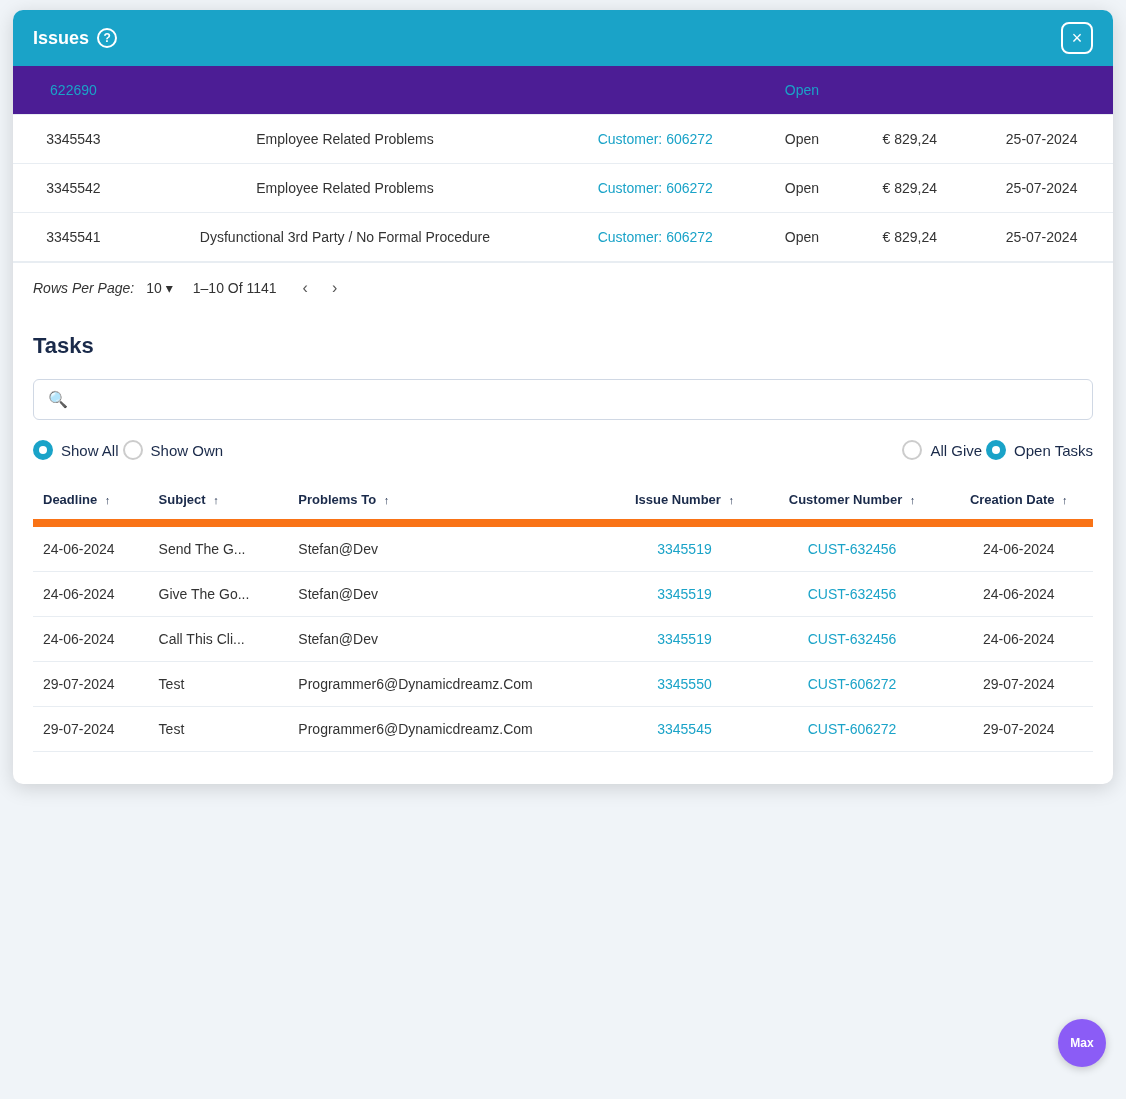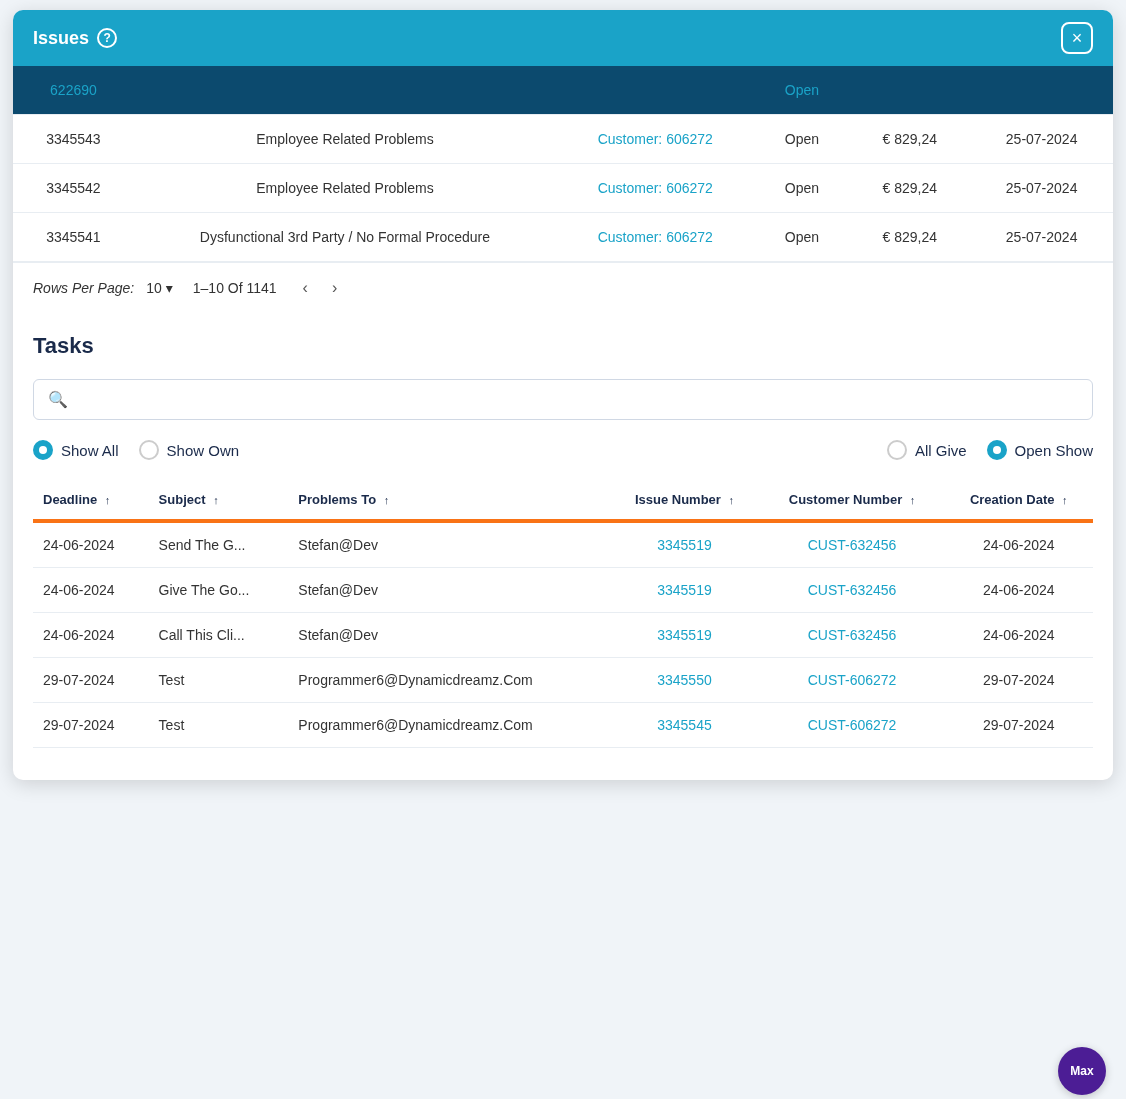--- a/index.html
+++ b/index.html
@@ -64,21 +64,21 @@
     }
 
     .issues-table td {
       padding: 16px 20px;
       font-size: 14px;
       color: #333;
       text-align: center;
     }
 
     .partial-row {
-      background: #0c4a6e;
+      background: #4c1d95;
       border-radius: 10px;
     }
 
     .partial-row td {
       color: #1aa3c8;
       font-size: 14px;
     }
 
     .customer-link {
       color: #1aa3c8;
@@ -150,21 +150,21 @@
     .filter-row {
       display: flex;
       align-items: center;
       justify-content: space-between;
       margin-bottom: 20px;
     }
 
     .radio-group {
       display: flex;
       align-items: flex-end;
-      gap: 20px;
+      gap: 4px;
     }
 
     .radio-item {
       display: flex;
       align-items: center;
       gap: 8px;
       cursor: pointer;
       font-size: 15px;
       color: #1a2a4a;
       font-weight: 500;
@@ -188,21 +188,21 @@
       background: #fff;
       border-radius: 50%;
     }
 
     .tasks-table {
       width: 100%;
       border-collapse: collapse;
     }
 
     .tasks-table thead tr {
-      border-bottom: 4px solid #f97316;
+      border-bottom: 8px solid #f97316;
     }
 
     .tasks-table th {
       padding: 12px 10px;
       font-size: 13px;
       font-weight: bold;
       color: #1a2a4a;
       text-align: left;
       white-space: nowrap;
     }
@@ -225,25 +225,25 @@
 
     .tasks-table td.center { text-align: center; }
 
     .task-link {
       color: #1aa3c8;
       text-decoration: none;
     }
 
     .max-btn {
       position: fixed;
-      bottom: 4px;
+      bottom: 32px;
       right: 20px;
       width: 48px; height: 48px;
       border-radius: 50%;
-      background: #4c1d95;
+      background: #8b5cf6;
       color: #fff;
       border: none;
       cursor: pointer;
       font-size: 12px;
       font-weight: bold;
       display: flex; align-items: center; justify-content: center;
       box-shadow: 0 2px 8px rgba(0,0,0,0.2);
       text-align: right;
     }
 
@@ -347,21 +347,21 @@
 
         <div class="radio-group">
           <div class="radio-item">
             <div class="radio-circle"></div>
             <span>All Give</span>
           </div>
           <div class="radio-item">
             <div class="radio-circle active">
               <div></div>
             </div>
-            <span>Open Show</span>
+            <span>Open Tasks</span>
           </div>
         </div>
       </div>
 
       <table class="tasks-table">
         <thead>
           <tr>
             <th>
               <span>Deadline</span>
               <span class="sort-arrow">↑</span>

